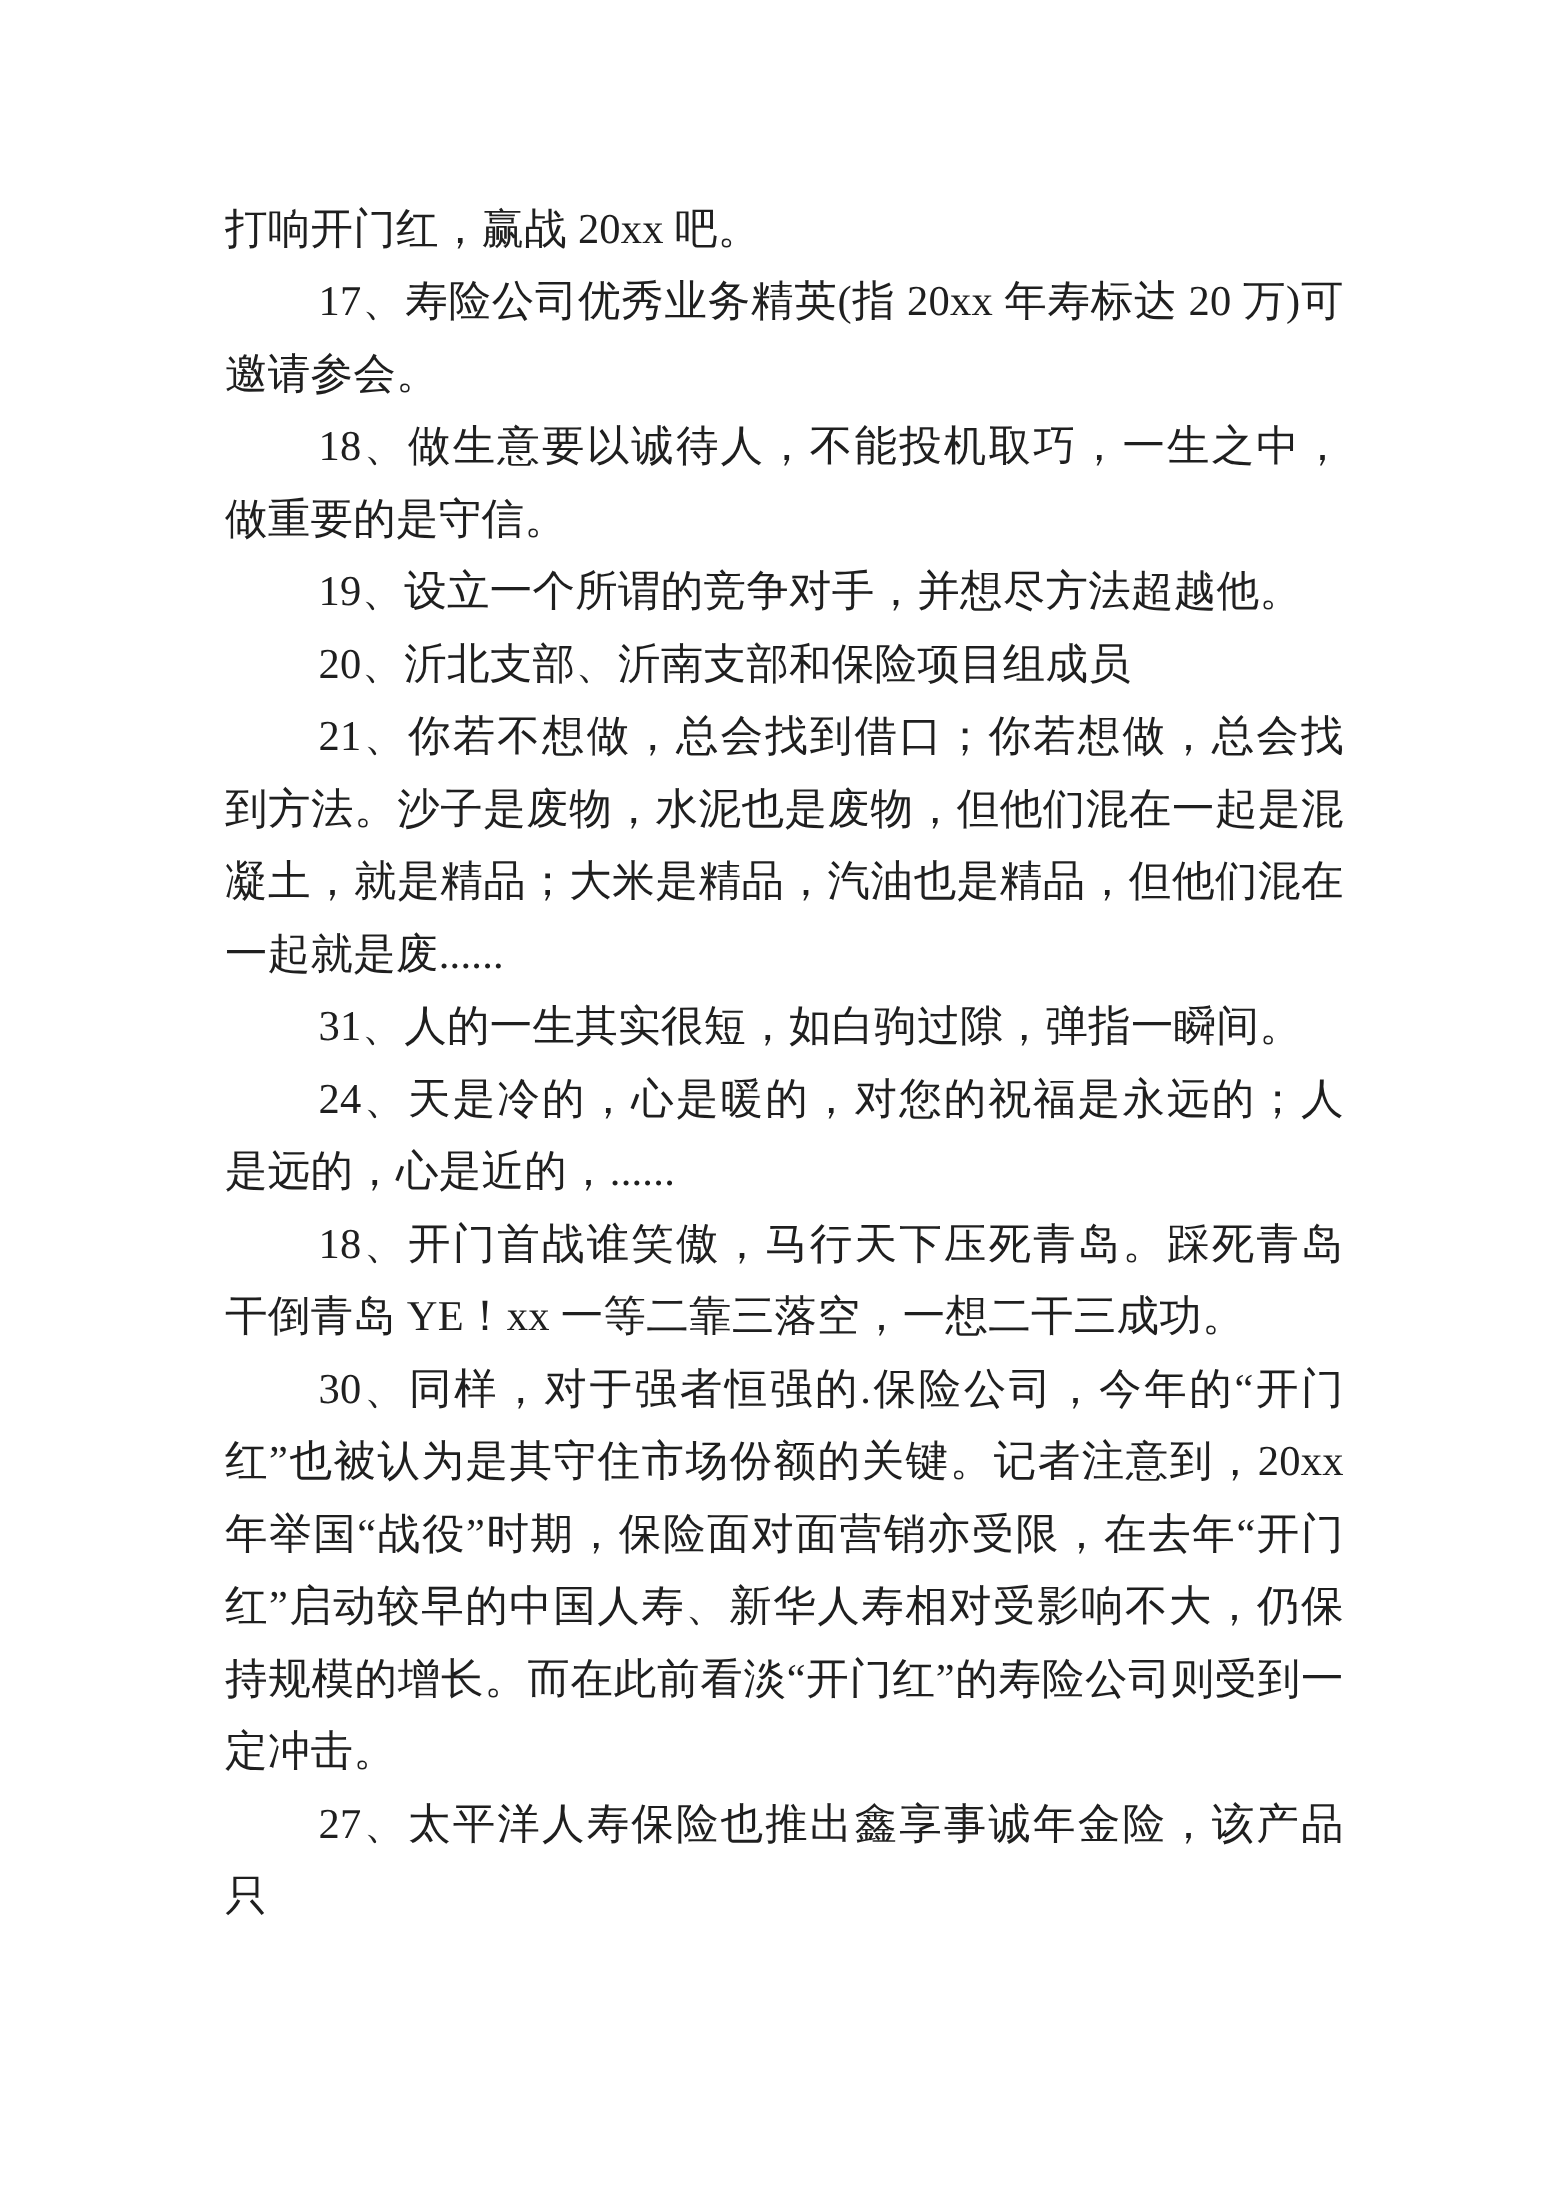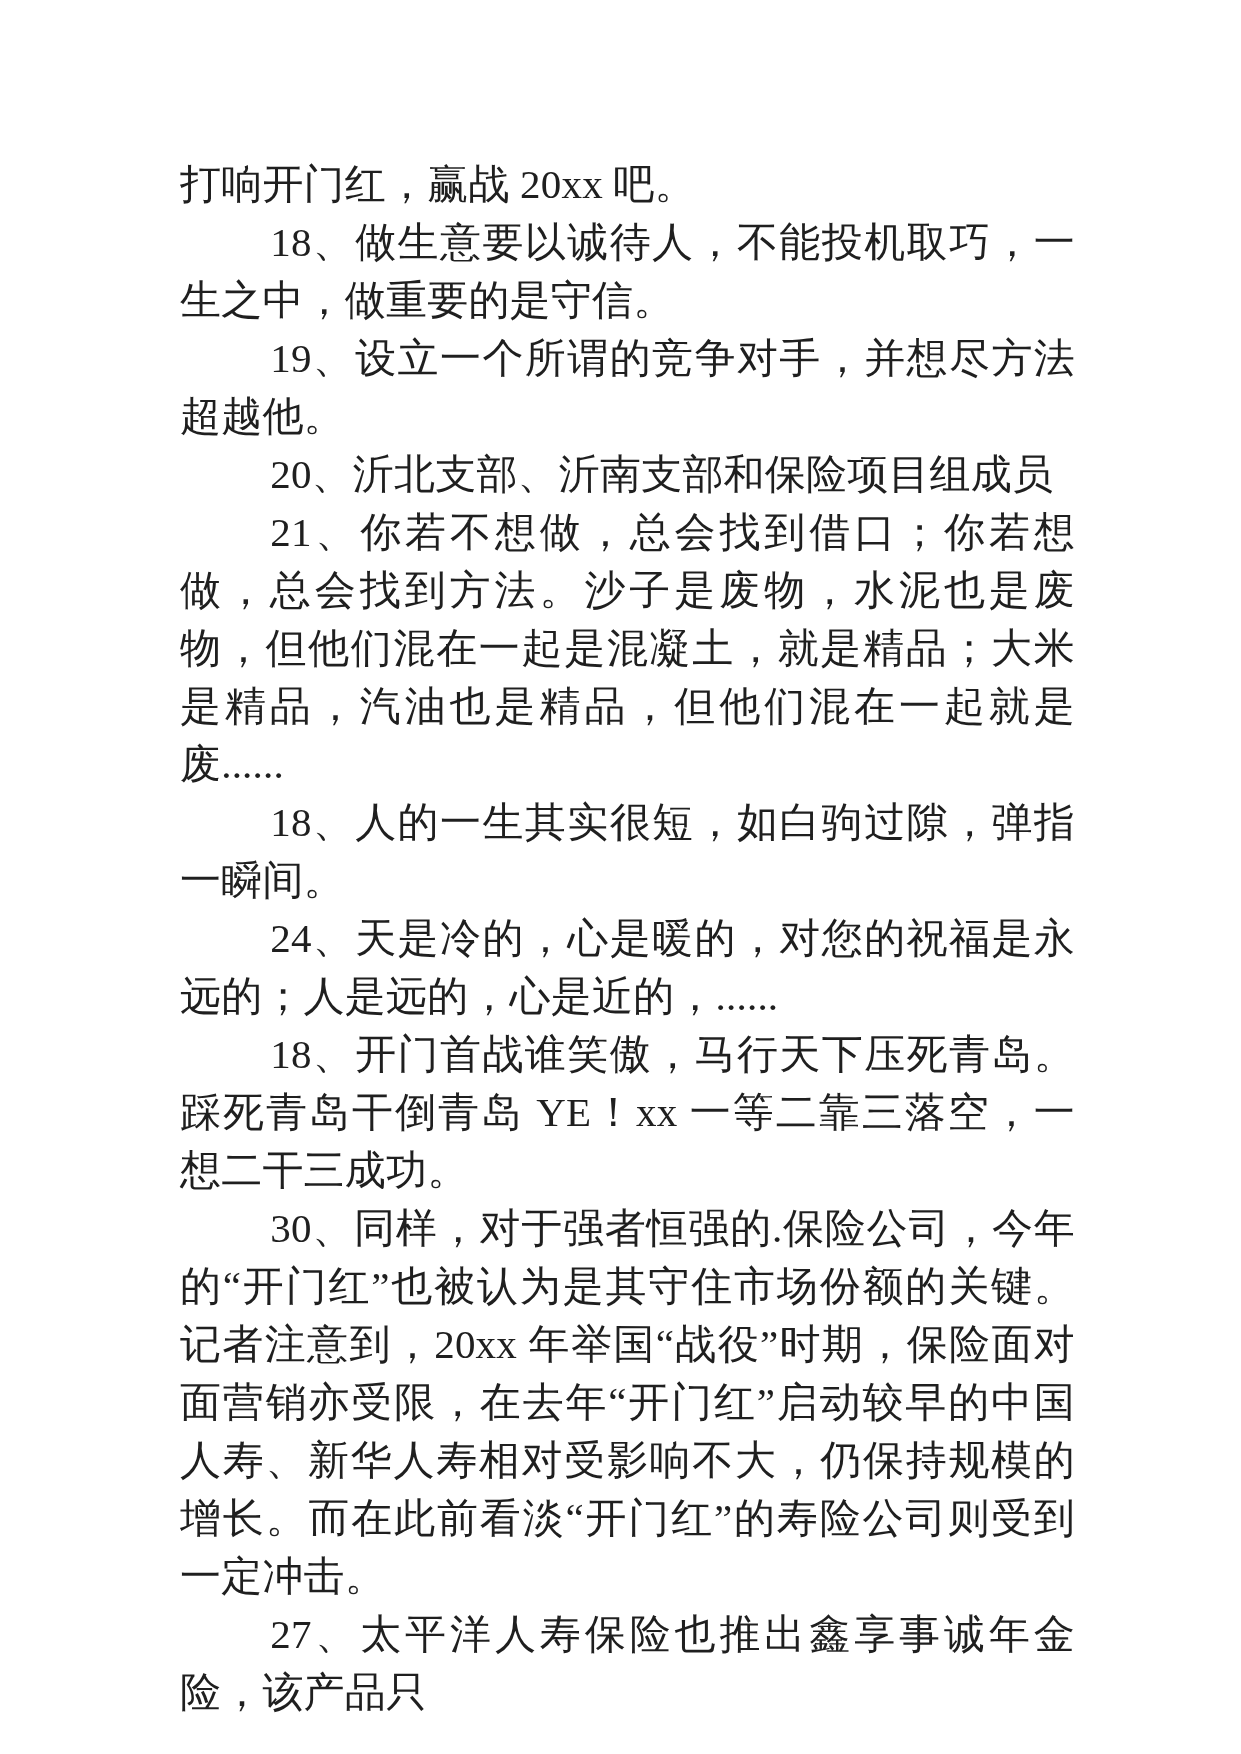--- a/index.html
+++ b/index.html
@@ -16,42 +16,43 @@
     box-sizing: border-box;
     padding: 155px 166px 0 180px;
   }
   .doc-body {
     width: 895px;
   }
   .para {
     margin: 0;
     padding: 0;
     font-family: "Liberation Serif", "DejaVu Serif", serif;
-    font-size: 41px;
+    font-size: 34px;
     line-height: 58px;
     color: #1f1f1f;
     text-align: justify;
     text-justify: inter-character;
     text-indent: 2.2em;
     letter-spacing: 0.2px;
     word-break: normal;
   }
   .para.continued {
     text-indent: 0;
   }
 </style>
 </head>
 <body>
 
 <div class="page">
   <div class="doc-body">
       <p class="para continued">打响开门红，赢战 20xx 吧。</p>
+      <p class="para">17、寿险公司优秀业务精英(指 20xx 年寿标达 20 万)可邀请参会。</p>
       <p class="para">18、做生意要以诚待人，不能投机取巧，一生之中，做重要的是守信。</p>
       <p class="para">19、设立一个所谓的竞争对手，并想尽方法超越他。</p>
       <p class="para">20、沂北支部、沂南支部和保险项目组成员</p>
       <p class="para">21、你若不想做，总会找到借口；你若想做，总会找到方法。沙子是废物，水泥也是废物，但他们混在一起是混凝土，就是精品；大米是精品，汽油也是精品，但他们混在一起就是废......</p>
-      <p class="para">18、人的一生其实很短，如白驹过隙，弹指一瞬间。</p>
+      <p class="para">31、人的一生其实很短，如白驹过隙，弹指一瞬间。</p>
       <p class="para">24、天是冷的，心是暖的，对您的祝福是永远的；人是远的，心是近的，......</p>
       <p class="para">18、开门首战谁笑傲，马行天下压死青岛。踩死青岛干倒青岛 YE！xx 一等二靠三落空，一想二干三成功。</p>
       <p class="para">30、同样，对于强者恒强的.保险公司，今年的“开门红”也被认为是其守住市场份额的关键。记者注意到，20xx 年举国“战役”时期，保险面对面营销亦受限，在去年“开门红”启动较早的中国人寿、新华人寿相对受影响不大，仍保持规模的增长。而在此前看淡“开门红”的寿险公司则受到一定冲击。</p>
       <p class="para">27、太平洋人寿保险也推出鑫享事诚年金险，该产品只</p>
     </div>
 </div>
 
 </body></html>

